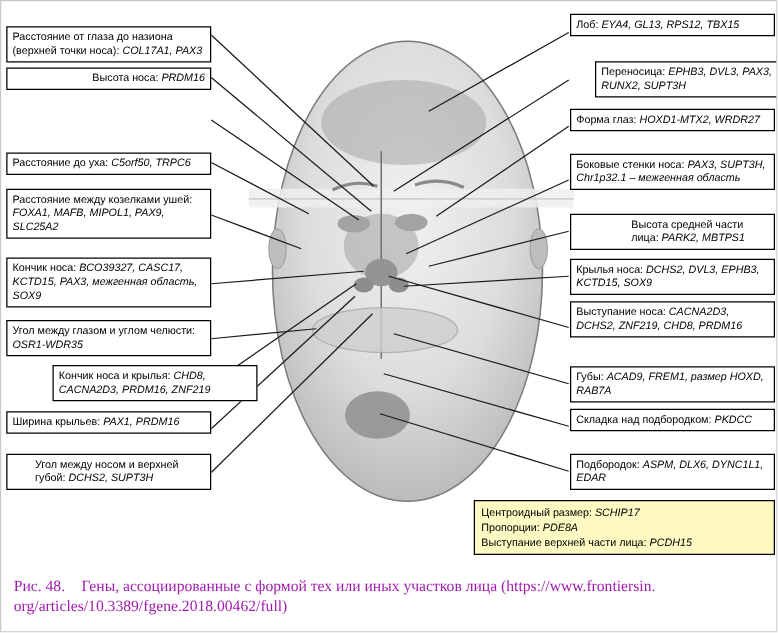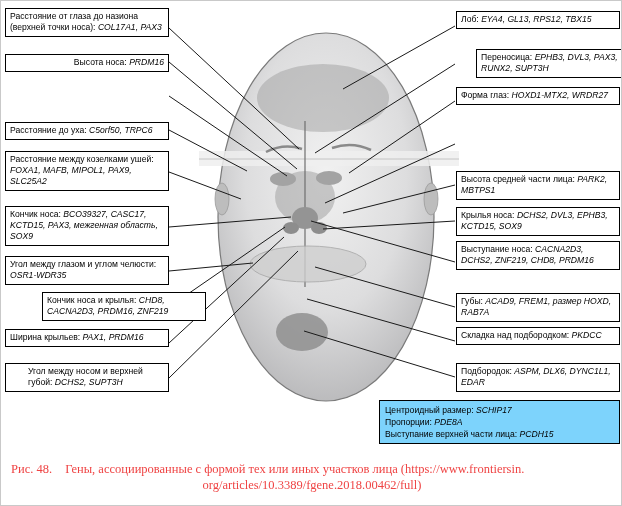--- a/index.html
+++ b/index.html
@@ -27,40 +27,40 @@
     z-index:2;
   }
   .box .rg { font-weight:bold; font-weight:500; }
   .box i.gn { font-style:italic; }
   .bottom-note {
     position:absolute;
     left:378px; top:399px;
     width:241px;
     box-sizing:border-box;
     border:1.2px solid #000;
-    background:#7dd3fc;
+    background:#fef9c3;
     padding:3px 5px;
     font-size:8.6px;
     line-height:12px;
     z-index:2;
   }
   .bottom-note .nline { white-space:nowrap; }
   .caption {
     position:absolute;
     left:0; top:455px;
     width:622px;
     box-sizing:border-box;
     padding:5px 10px 0 10px;
     font-family:"Liberation Serif", serif;
     font-size:12.5px;
     line-height:16px;
-    color:#ef4444;
+    color:#a21caf;
   }
   .caption .cap-label { margin-right:10px; }
-  .caption .cap-line2 { text-align:center; }
+  .caption .cap-line2 { text-align:left; }
 </style>
 </head>
 <body>
 
 <div class="figure-root">
   <div class="stage">
 
     <svg width="622" height="455" viewBox="0 0 622 455">
       <defs>
         <radialGradient id="gHead" cx="50%" cy="38%" r="68%">
@@ -107,21 +107,21 @@
         <line x1="454" y1="143" x2="324" y2="202"></line>
         <line x1="454" y1="184" x2="342" y2="212"></line>
         <line x1="454" y1="220" x2="322" y2="228"></line>
         <line x1="454" y1="261" x2="310" y2="220"></line>
         <line x1="454" y1="306" x2="314" y2="266"></line>
         <line x1="454" y1="340" x2="306" y2="298"></line>
         <line x1="454" y1="376" x2="303" y2="330"></line>
       </g>
     </svg>
 
-    <div class="box" style="left:4px; top:7px;">
+    <div class="box" style="left:4px; top:20px;">
       <span class="rg">Расстояние от глаза до назиона (верхней точки носа):</span>
       <i class="gn">COL17A1, PAX3</i>
     </div>
     <div class="box" style="left:4px; top:53px;text-align:right;">
       <span class="rg">Высота носа:</span>
       <i class="gn">PRDM16</i>
     </div>
     <div class="box" style="left:4px; top:121px;">
       <span class="rg">Расстояние до уха:</span>
       <i class="gn">C5orf50, TRPC6</i>
@@ -156,21 +156,25 @@
       <i class="gn">EYA4, GL13, RPS12, TBX15</i>
     </div>
     <div class="box" style="left:455px; top:48px;margin-left:20px;">
       <span class="rg">Переносица:</span>
       <i class="gn">EPHB3, DVL3, PAX3, RUNX2, SUPT3H</i>
     </div>
     <div class="box" style="left:455px; top:86px;">
       <span class="rg">Форма глаз:</span>
       <i class="gn">HOXD1-MTX2, WRDR27</i>
     </div>
-    <div class="box" style="left:455px; top:170px;">
+    <div class="box" style="left:455px; top:122px;">
+      <span class="rg">Боковые стенки носа:</span>
+      <i class="gn">PAX3, SUPT3H, Chr1p32.1 – межгенная область</i>
+    </div>
+    <div class="box" style="left:455px; top:170px;padding-left:48px;">
       <span class="rg">Высота средней части лица:</span>
       <i class="gn">PARK2, MBTPS1</i>
     </div>
     <div class="box" style="left:455px; top:206px;">
       <span class="rg">Крылья носа:</span>
       <i class="gn">DCHS2, DVL3, EPHB3, KCTD15, SOX9</i>
     </div>
     <div class="box" style="left:455px; top:240px;">
       <span class="rg">Выступание носа:</span>
       <i class="gn">CACNA2D3, DCHS2, ZNF219, CHD8, PRDM16</i>

